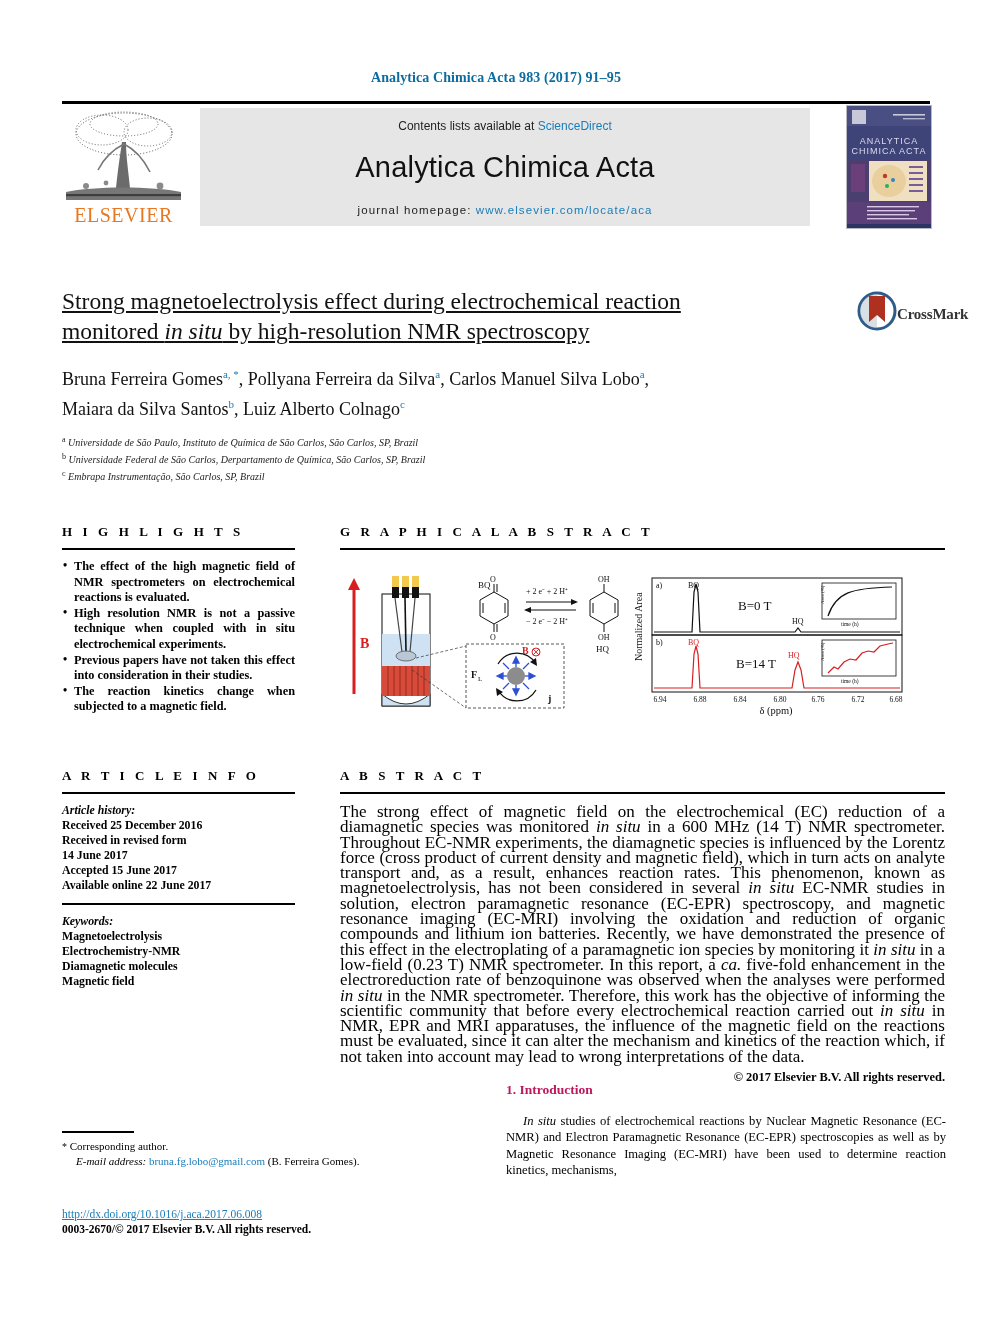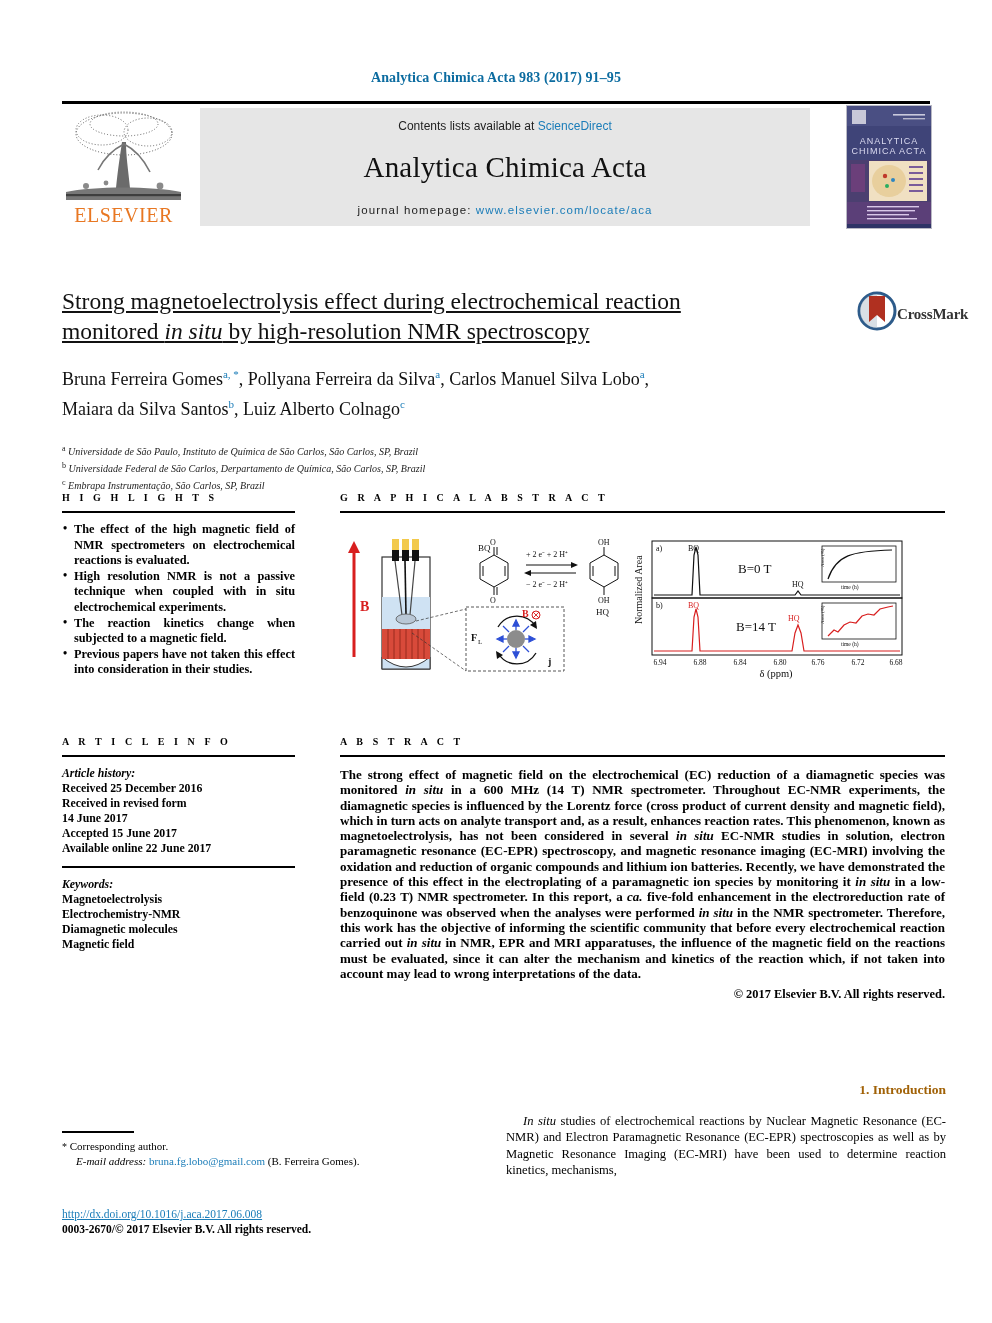--- a/index.html
+++ b/index.html
@@ -86,21 +86,21 @@
     margin-top: 11px;
     font-family: "Liberation Sans", sans-serif;
     font-size: 12px;
     color: #222;
   }
   .contents-line .sd {
     color: #1a7cb8;
   }
   .journal-title {
     margin-top: 18px;
-    font-family: Liberation Serif, serif;
+    font-family: Liberation Sans, sans-serif;
     font-size: 29px;
     color: #111;
     letter-spacing: .2px;
     text-align: center;
   }
   .homepage-line {
     margin-top: 20px;
     font-family: "Liberation Sans", sans-serif;
     font-size: 11.5px;
     letter-spacing: 1.1px;
@@ -139,21 +139,21 @@
     font-size: 18px;
     line-height: 25px;
     color: #111;
   }
   .authors sup, .aff-marker {
     color: #1a7cb8;
     font-size: 11px;
     vertical-align: super;
   }
   .affiliations {
-    margin-top: 20px;
+    margin-top: 11px;
     font-family: "Liberation Serif", serif;
     font-style: italic;
     font-size: 10px;
     line-height: 13.5px;
     color: #222;
   }
   .affiliations sup {
     font-style: normal;
     font-size: 8px;
     vertical-align: super;
@@ -170,24 +170,25 @@
     font-family: "Liberation Serif", serif;
     font-size: 15px;
     font-weight: bold;
     color: #333;
     letter-spacing: -.2px;
   }
 
   
   .sec-head {
     font-family: "Liberation Serif", serif;
-    font-size: 10px;
+    font-size: 13px;
     font-weight: bold;
     letter-spacing: 3.6px;
     color: #000;
+    margin-top: 32px;
   }
   .hr-thin {
     height: 2px;
     background: #000;
     margin-top: 8px;
   }
 
   
   .col-left-top {
     position: absolute;
@@ -256,23 +257,23 @@
 
   
   .col-right-mid {
     position: absolute;
     left: 340px; top: 736px;
     width: 605px;
   }
   .abstract-body {
     margin-top: 10px;
     font-family: "Liberation Serif", serif;
-    font-size: 13px;
+    font-size: 17px;
     line-height: 15.3px;
-    font-weight: bold;
+    font-weight: normal;
     text-align: justify;
     color: #000;
   }
   .abstract-body .it { font-style: italic; }
   .copyright {
     margin-top: 6px;
     text-align: right;
     font-family: "Liberation Serif", serif;
     font-size: 12.4px;
     font-weight: bold;
@@ -281,22 +282,21 @@
   
   .intro {
     position: absolute;
     left: 506px; top: 1082px;
     width: 440px;
   }
   .intro-head {
     font-family: "Liberation Serif", serif;
     font-size: 13.5px;
     font-weight: bold;
-    color: #a16207;
-    text-align: right;
+    color: #be185d;
   }
   .intro-body {
     margin-top: 15px;
     font-family: "Liberation Serif", serif;
     font-size: 12.6px;
     line-height: 16.4px;
     text-align: justify;
     text-indent: 17px;
     color: #000;
   }
@@ -449,22 +449,22 @@
     </svg>
     <div class="cm-label">CrossMark</div>
   </div>
 
   <div class="col-left-top">
     <div class="sec-head">H I G H L I G H T S</div>
     <div class="hr-thin"></div>
     <ul class="hl-list">
       <li>The effect of the high magnetic field of NMR spectrometers on electrochemical reactions is evaluated.</li>
       <li>High resolution NMR is not a passive technique when coupled with in situ electrochemical experiments.</li>
+      <li>Previous papers have not taken this effect into consideration in their studies.</li>
       <li>The reaction kinetics change when subjected to a magnetic field.</li>
-      <li>Previous papers have not taken this effect into consideration in their studies.</li>
     </ul>
   </div>
 
   <div class="col-right-top">
     <div class="sec-head">G R A P H I C A L  A B S T R A C T</div>
     <div class="hr-thin"></div>
     <div class="ga-figure">
       <svg width="605" height="150" viewBox="0 0 605 150" xmlns="http://www.w3.org/2000/svg">
         <rect width="605" height="150" fill="#ffffff"></rect>
 

